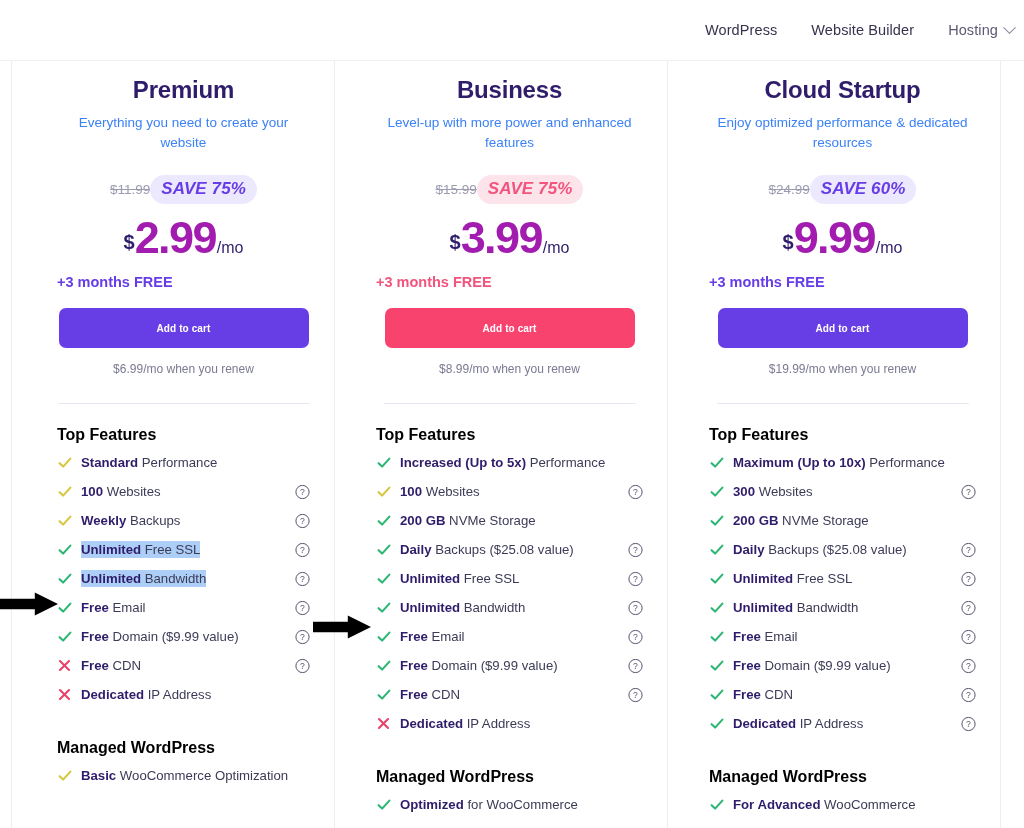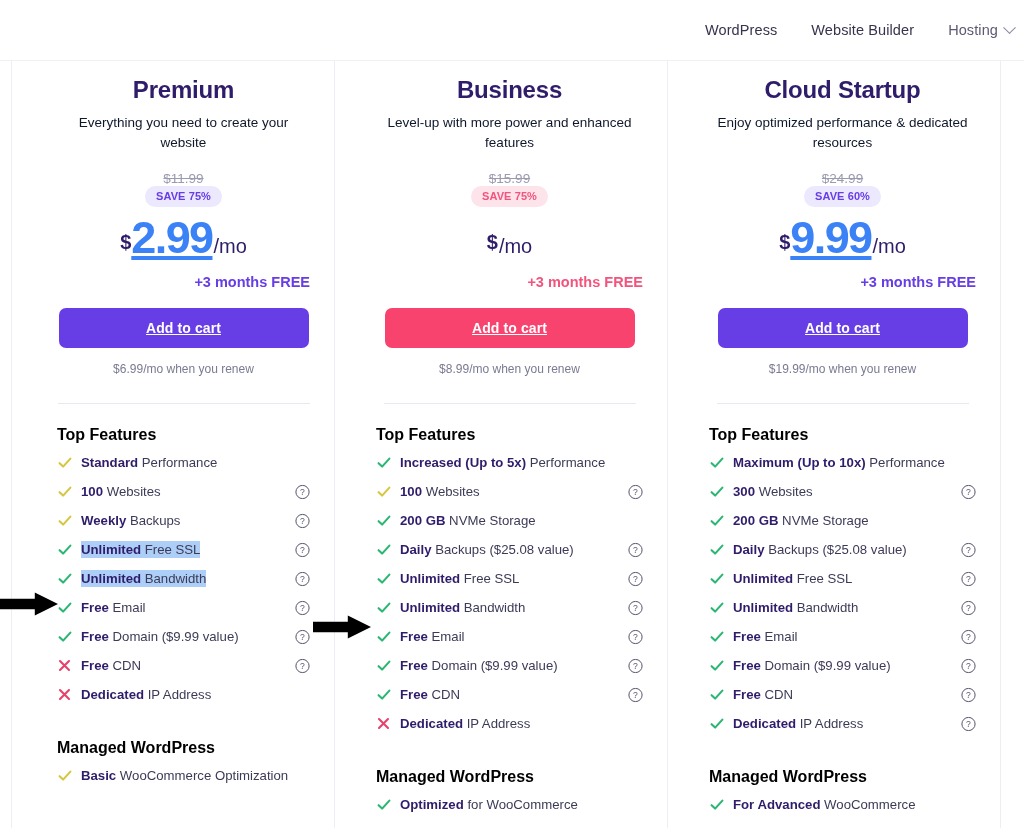--- a/index.html
+++ b/index.html
@@ -88,44 +88,44 @@
     font-size: 24px;
     font-weight: bold;
     color: #2f1c6a;
     letter-spacing: -.2px;
     margin-top: 15px;
   }
   .plan-desc {
     text-align: center;
     font-size: 13.5px;
     line-height: 20px;
-    color: #0f172a;
+    color: #3b82f6;
     margin: 9px auto 0;
     max-width: 250px;
   }
 
   .price-badge-row {
     display: flex;
     align-items: center;
     justify-content: center;
     margin-top: 24px;
     height: 24px;
-    flex-direction: column;
   }
   .old-price {
     font-size: 13.5px;
     color: #9b9bb0;
     text-decoration: line-through;
   }
   .save-badge {
-    font-size: 11px;
+    font-size: 17px;
     font-weight: bold;
     padding: 4px 11px 5px;
     border-radius: 20px;
     letter-spacing: .1px;
+    font-style: italic;
   }
   .save-badge.purple { background: #ece8fd; color: #673de6; }
   .save-badge.pink   { background: #fde3ea; color: #f2547d; }
 
   .price-row {
     display: flex;
     align-items: flex-end;
     justify-content: center;
     margin-top: 11px;
     height: 48px;
@@ -134,58 +134,56 @@
     font-size: 20px;
     font-weight: bold;
     color: #2f1c6a;
     line-height: 1;
     position: relative;
     top: -8px;
   }
   .amount {
     font-size: 45px;
     font-weight: bold;
-    color: #3b82f6;
+    color: #a21caf;
     line-height: 1;
     letter-spacing: -1.6px;
-    text-decoration: underline;
   }
   .per {
-    font-size: 20px;
+    font-size: 16px;
     color: #2f1c6a;
     line-height: 1;
     position: relative;
     top: -4px;
     margin-left: 1px;
   }
 
   .free-months {
-    text-align: right;
+    text-align: left;
     font-size: 14.5px;
     font-weight: bold;
     margin-top: 14px;
   }
   .free-months.purple { color: #673de6; }
   .free-months.pink   { color: #f2547d; }
 
   .cta {
     display: block;
     width: 100%;
     max-width: 250px;
     margin: 18px auto 0;
     height: 40px;
     border: none;
     border-radius: 7px;
     color: #ffffff;
     font-family: inherit;
-    font-size: 14px;
+    font-size: 10px;
     font-weight: bold;
     letter-spacing: .1px;
     cursor: pointer;
-    text-decoration: underline;
   }
   .cta.purple { background: #673de6; }
   .cta.pink   { background: #f9436f; }
 
   .renew {
     text-align: center;
     font-size: 12px;
     color: #7a7a92;
     margin-top: 14px;
   }
@@ -401,20 +399,21 @@
     <div class="gap"></div>
     <div class="col c2">
         <div class="plan-name">Business</div>
         <div class="plan-desc">Level-up with more power and enhanced features</div>
         <div class="price-badge-row">
           <span class="old-price">$15.99</span>
           <span class="save-badge pink">SAVE 75%</span>
         </div>
         <div class="price-row">
           <span class="cur">$</span>
+          <span class="amount">3.99</span>
           <span class="per">/mo</span>
         </div>
         <div class="free-months pink">+3 months FREE</div>
         <button class="cta pink">Add to cart</button>
         <div class="renew">$8.99/mo when you renew</div>
         <div class="hr"></div>
         <div class="section-title">Top Features</div>
         <div class="feat-list">
           <div class="feat">
             <span class="mark">

